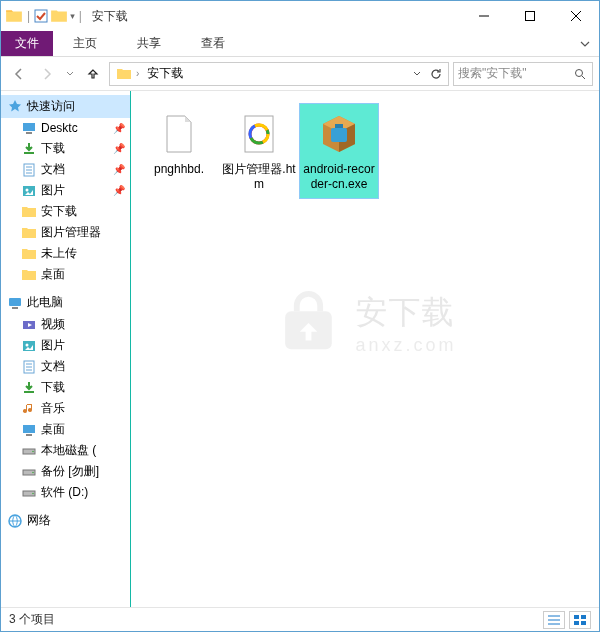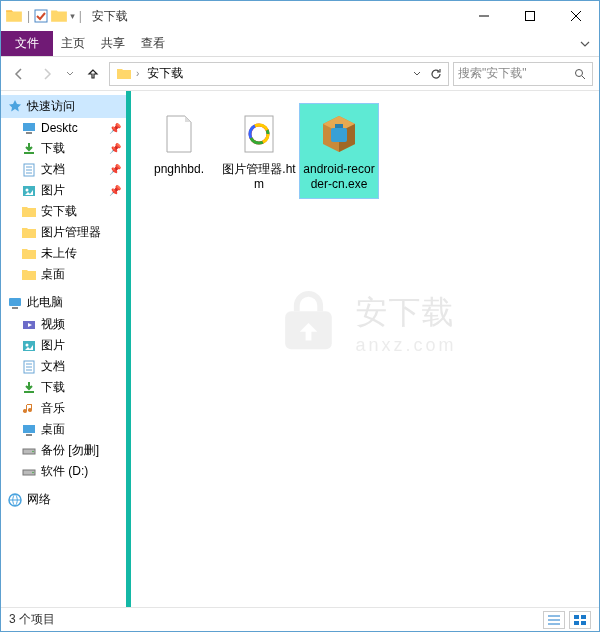--- a/index.html
+++ b/index.html
@@ -10,37 +10,37 @@
   .tb-icons { display: flex; gap: 2px; align-items: center; }
   .tb-folder { width: 18px; height: 18px; }
   .tb-sep { color: #999; margin: 0 2px; }
   .tb-title { margin-left: 8px; }
   .tb-controls { margin-left: auto; display: flex; }
   .tb-btn { width: 46px; height: 30px; display: flex; align-items: center; justify-content: center; color: #333; }
 
   
   .ribbon { height: 26px; display: flex; align-items: stretch; border-bottom: 1px solid #ddd; font-size: 12px; }
   .ribbon-file { background: #701a75; color: #fff; padding: 0 14px; display: flex; align-items: center; }
-  .ribbon-tab { padding: 0 8px; display: flex; align-items: center; color: #333; text-align: right; }
+  .ribbon-tab { padding: 0 20px; display: flex; align-items: center; color: #333; text-align: right; }
   .ribbon-expand { margin-left: auto; width: 28px; display: flex; align-items: center; justify-content: center; color: #555; }
 
   
   .navbar { height: 34px; display: flex; align-items: center; padding: 3px 6px; gap: 4px; border-bottom: 1px solid #e5e5e5; }
   .nav-btn { width: 24px; height: 24px; display: flex; align-items: center; justify-content: center; color: #888; }
   .nav-btn.enabled { color: #222; }
   .addr { flex: 1; height: 24px; border: 1px solid #ccc; display: flex; align-items: center; font-size: 12px; padding: 0 2px; }
   .addr .crumb { padding: 0 4px; display: flex; align-items: center; gap: 4px; }
   .addr .chev { color: #888; font-size: 10px; }
   .addr-refresh { width: 24px; display: flex; align-items: center; justify-content: center; color: #555; margin-left: auto; }
   .search { width: 140px; height: 24px; border: 1px solid #ccc; display: flex; align-items: center; font-size: 12px; color: #888; padding: 0 6px 0 4px; }
   .search .sicon { margin-left: auto; color: #555; }
 
   
   .body { display: flex; height: calc(100% - 30px - 26px - 34px - 24px); }
-  .sidebar { width: 130px; border-right: 5px solid #14b8a6; overflow-y: auto; padding: 4px 0; font-size: 12px; }
+  .sidebar { width: 130px; border-right: 1px solid #14b8a6; overflow-y: auto; padding: 4px 0; font-size: 12px; }
   .side-group { margin-bottom: 6px; }
   .side-head { display: flex; align-items: center; gap: 4px; padding: 3px 6px; color: #000; font-size: 12px; }
   .side-head.qa { background: #cce8ff; }
   .side-item { display: flex; align-items: center; gap: 4px; padding: 2px 4px 2px 20px; color: #000; font-size: 12px; white-space: nowrap; overflow: hidden; }
   .side-item .pin { margin-left: auto; color: #666; font-size: 10px; }
   .sicon-sm { width: 16px; height: 16px; flex: 0 0 16px; }
 
   
   .filegrid { flex: 1; position: relative; padding: 12px 8px; }
   .files { display: flex; }
@@ -326,20 +326,29 @@
             <span>音乐</span>
           </div>
           <div class="side-item">
             <span class="sicon-sm">
               <svg viewBox="0 0 16 16">
                 <rect x="2" y="3" width="12" height="8" fill="#4aa3df"></rect>
                 <rect x="5" y="12" width="6" height="2" fill="#888"></rect>
               </svg>
             </span>
             <span>桌面</span>
+          </div>
+          <div class="side-item">
+            <span class="sicon-sm">
+              <svg viewBox="0 0 16 16">
+                <rect x="2" y="6" width="12" height="5" fill="#bbb" stroke="#777"></rect>
+                <circle cx="12" cy="8.5" r="0.8" fill="#4a4"></circle>
+              </svg>
+            </span>
+            <span>本地磁盘 (</span>
           </div>
           <div class="side-item">
             <span class="sicon-sm">
               <svg viewBox="0 0 16 16">
                 <rect x="2" y="6" width="12" height="5" fill="#bbb" stroke="#777"></rect>
                 <circle cx="12" cy="8.5" r="0.8" fill="#4a4"></circle>
               </svg>
             </span>
             <span>备份 [勿删]</span>
           </div>

